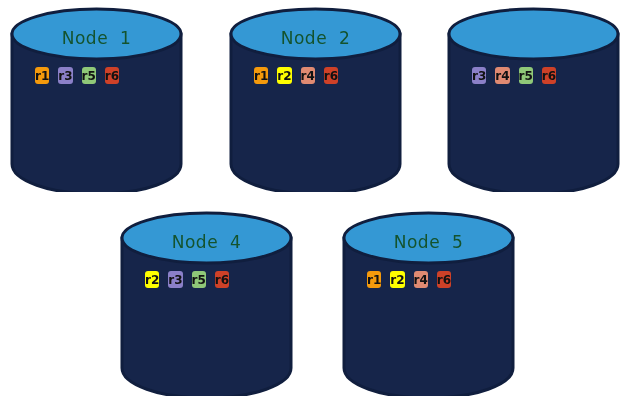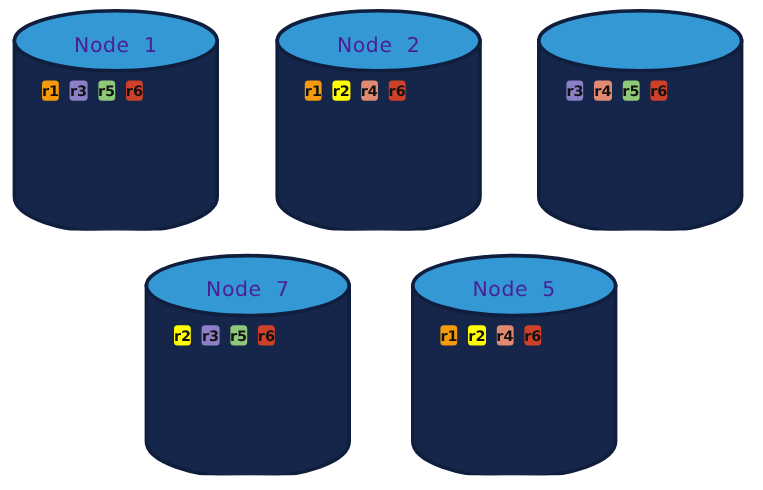--- a/index.html
+++ b/index.html
@@ -32,21 +32,21 @@
     width: 100%;
     height: 100%;
   }
 
   .node-label {
     position: absolute;
     left: 0;
     right: 0;
     top: 22px;
     text-align: center;
-    color: #4c1d95;
+    color: #14532d;
     font-size: 17px;
     font-family: "DejaVu Sans", sans-serif;
     font-weight: 400;
     letter-spacing: 0.5px;
     white-space: pre;
     pointer-events: none;
   }
 
   .replica-stack {
     position: absolute;
@@ -121,21 +121,21 @@
         <div class="replica-bar" style="background: rgb(224, 138, 114);">r4</div>
         <div class="replica-bar" style="background: rgb(143, 200, 120);">r5</div>
         <div class="replica-bar" style="background: rgb(206, 65, 40);">r6</div>
       </div>
     </div>
     <div class="node row-bot col-4">
   <svg class="node-shape" viewBox="0 0 177 186" preserveAspectRatio="none">
     <path d="M 4,28 L 4,158 A 84.5,30 0 0 0 173,158 L 173,28 Z" fill="#16254A" stroke="#101E3E" stroke-width="3"></path>
     <ellipse cx="88.5" cy="28" rx="84.5" ry="25" fill="#3498D4" stroke="#101E3E" stroke-width="3"></ellipse>
   </svg>
-      <div class="node-label">Node  7</div>
+      <div class="node-label">Node  4</div>
       <div class="replica-stack">
         <div class="replica-bar" style="background: rgb(255, 255, 0);">r2</div>
         <div class="replica-bar" style="background: rgb(139, 128, 200);">r3</div>
         <div class="replica-bar" style="background: rgb(143, 200, 120);">r5</div>
         <div class="replica-bar" style="background: rgb(206, 65, 40);">r6</div>
       </div>
     </div>
     <div class="node row-bot col-5">
   <svg class="node-shape" viewBox="0 0 177 186" preserveAspectRatio="none">
     <path d="M 4,28 L 4,158 A 84.5,30 0 0 0 173,158 L 173,28 Z" fill="#16254A" stroke="#101E3E" stroke-width="3"></path>

